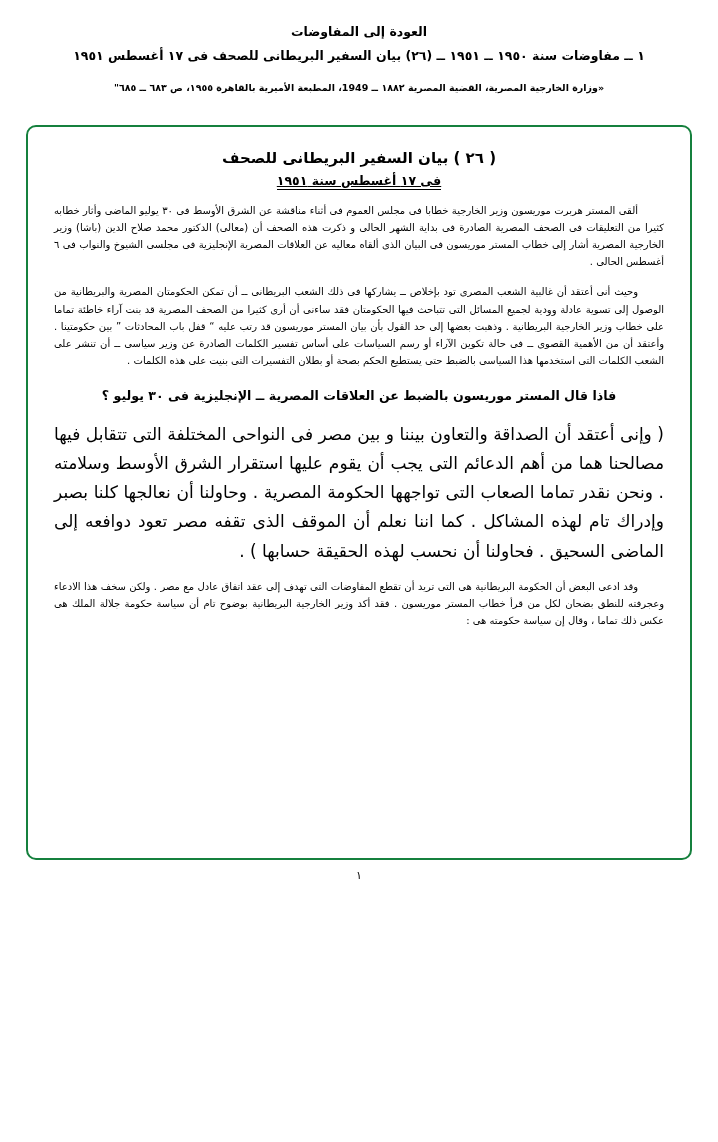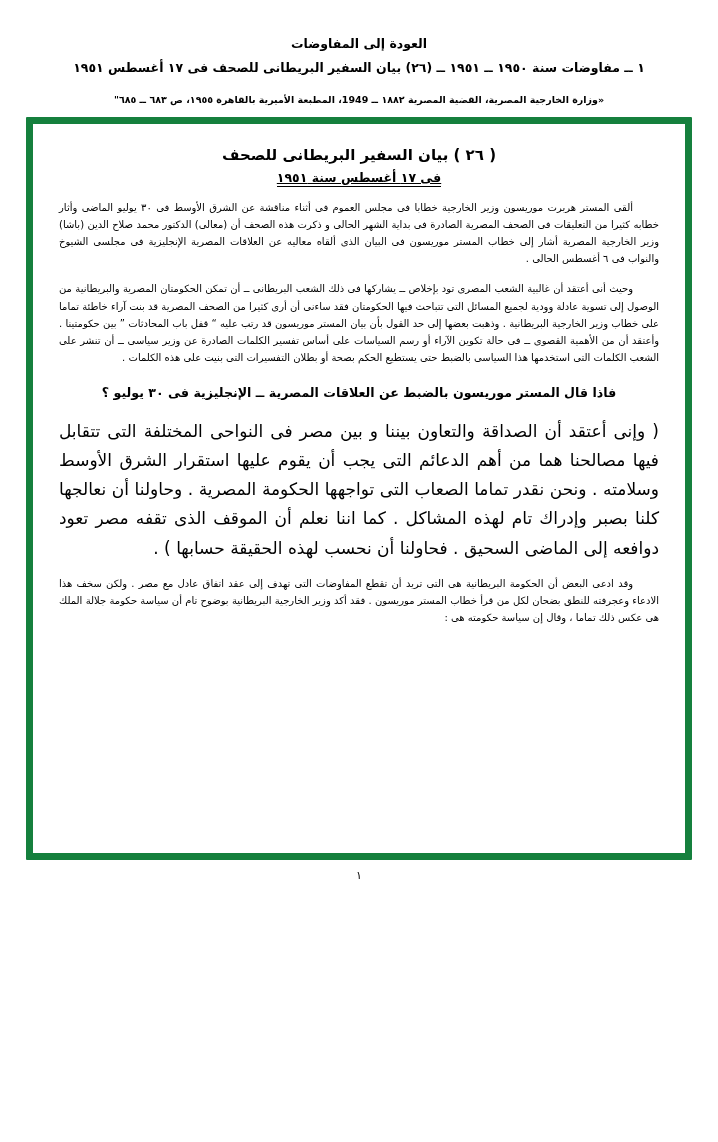--- a/index.html
+++ b/index.html
@@ -12,21 +12,21 @@
     height: 1142px;
     font-family: "DejaVu Sans", sans-serif;
     color: #000000;
     position: relative;
     overflow: hidden;
   }
   .page {
     width: 718px;
     height: 892px;
     box-sizing: border-box;
-    padding: 36px 26px 10px 26px;
+    padding: 24px 26px 10px 26px;
     display: flex;
     flex-direction: column;
   }
   
   .header {
     text-align: center;
     direction: rtl;
   }
   .header-title {
     font-size: 12.5px;
@@ -42,26 +42,27 @@
   }
   .header-source {
     font-size: 9.5px;
     font-weight: bold;
     margin-bottom: 10px;
     line-height: 1.3;
   }
   
   .frame {
     flex: 1 1 auto;
-    border: 7px solid #15803d;
-    border-radius: 1px;
+    border: 2px solid #15803d;
+    border-radius: 10px;
     padding: 16px 26px 10px 26px;
     box-sizing: border-box;
     direction: rtl;
     overflow: hidden;
+    margin-top: 20px;
   }
   .doc-title {
     text-align: center;
     font-size: 15px;
     font-weight: bold;
     margin-top: 6px;
     margin-bottom: 6px;
   }
   .doc-date {
     text-align: center;

